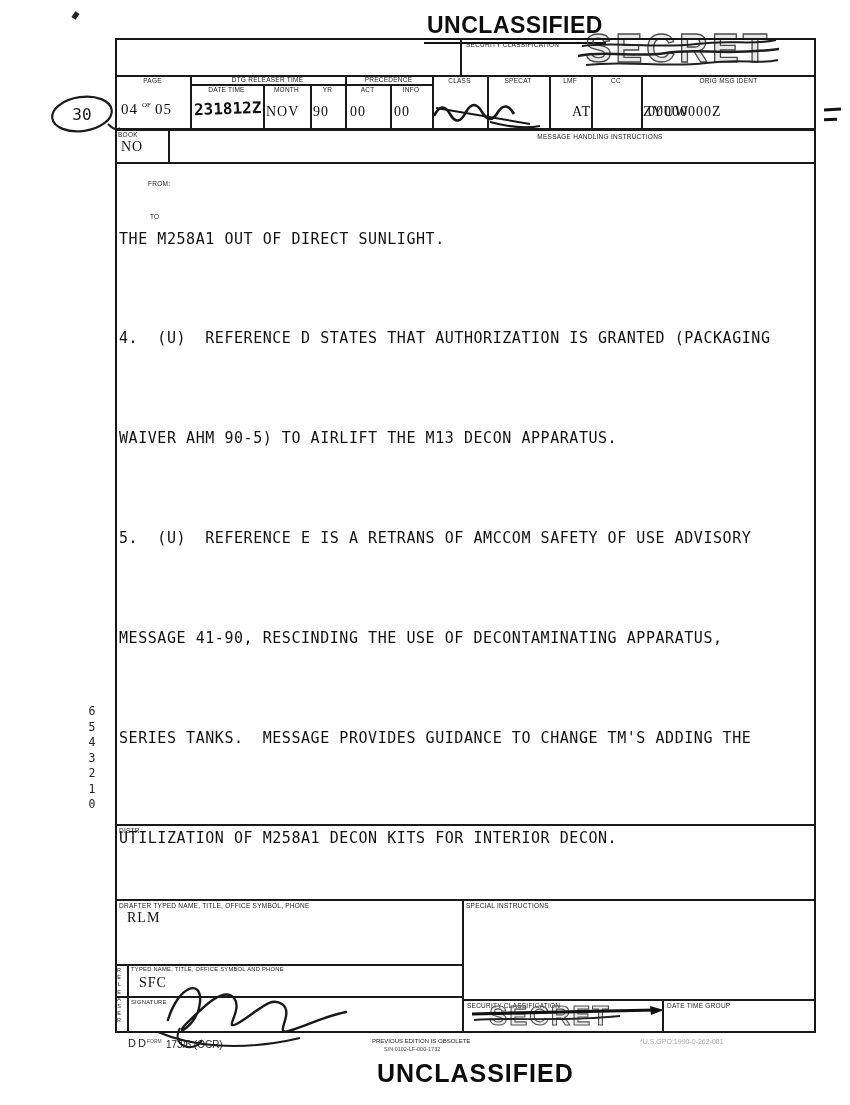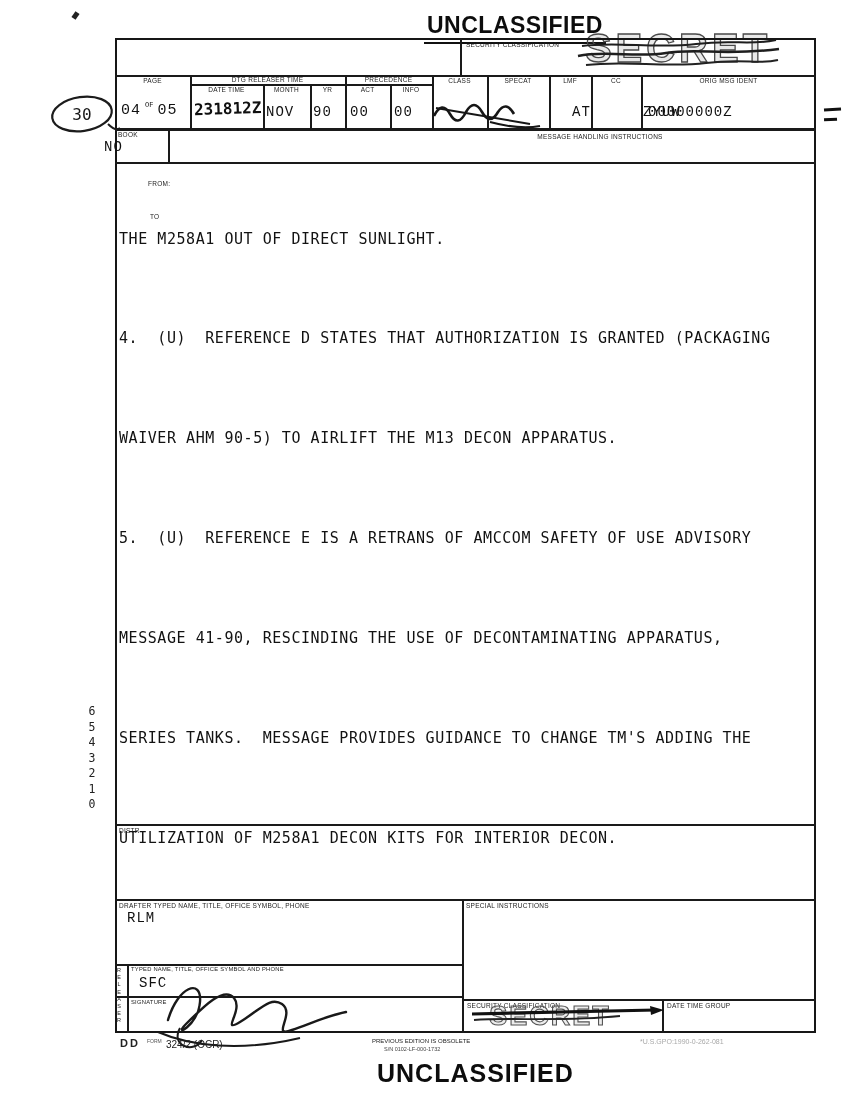--- a/index.html
+++ b/index.html
@@ -8,21 +8,21 @@
   .hline{position:absolute;background:#1a1a1a;height:2px;}
   .vline{position:absolute;background:#1a1a1a;width:2px;}
   .thin{height:1.5px;}
   .thinv{width:1.5px;}
   .heavy{height:2.6px;}
   .form-frame{position:absolute;left:115px;top:38px;width:701px;height:995px;
               border:2px solid #161616;box-sizing:border-box;background:transparent;}
   .tiny{position:absolute;font-size:6.5px;letter-spacing:.25px;color:#1c1c1c;white-space:nowrap;
         font-family:"Liberation Sans",sans-serif;}
   .ctr{text-align:center;}
-  .monoval{position:absolute;font-family:Liberation Mono, monospace;font-size:14px;
+  .monoval{position:absolute;font-family:Liberation Serif, serif;font-size:14px;
            color:#101010;letter-spacing:1px;white-space:nowrap;}
   .of{font-size:7px;vertical-align:7px;margin:0 4px;letter-spacing:0;}
   .title{position:absolute;left:115px;top:49px;width:345px;text-align:center;
          font-size:13.5px;letter-spacing:2.5px;color:#111;font-weight:500;}
   .banner{position:absolute;font-weight:bold;color:#0d0d0d;white-space:nowrap;
           font-family:"Liberation Sans",sans-serif;}
   .banner.top{left:424px;top:12px;font-size:23px;letter-spacing:.5px;
               border-bottom:2.5px solid #111;padding:0 3px 3px 3px;}
   .banner.bottom{left:377px;top:1059px;font-size:25px;letter-spacing:1px;}
   .body-block{position:absolute;left:119px;top:156px;width:680px;
@@ -120,21 +120,21 @@
   <svg class="scrib" style="left:430px;top:94px;" width="115" height="36" viewBox="0 0 115 36">
     <path d="M4,22 q8,-16 16,-2 q8,14 16,-2 q8,-14 16,0 q8,14 16,0 q8,-12 16,2" stroke="#161616" stroke-width="2.6" fill="none"></path>
     <path d="M6,14 L100,30" stroke="#161616" stroke-width="2"></path>
     <path d="M60,28 q30,8 50,4" stroke="#161616" stroke-width="2" fill="none"></path>
   </svg>
   <span class="monoval" style="left:572px;top:104px;">AT</span>
   <span class="monoval" style="left:595px;top:104px;margin-left:48px;">ZYUW</span>
   <span class="monoval" style="left:648px;top:104px;">00000000Z</span>
 
   <div class="tiny" style="left:118px;top:131px;">BOOK</div>
-  <span class="monoval" style="left:104px;top:139px;text-align:right;">NO</span>
+  <span class="monoval" style="left:121px;top:139px;text-align:right;">NO</span>
   <div class="tiny ctr" style="left:480px;top:133px;width:240px;">MESSAGE HANDLING INSTRUCTIONS</div>
 
   <div class="tiny" style="left:148px;top:180px;">FROM:</div>
   <div class="tiny" style="left:150px;top:213px;">TO</div>
 
   <div class="body-block">
     <div>THE M258A1 OUT OF DIRECT SUNLIGHT.</div>
     <div>4.  (U)  REFERENCE D STATES THAT AUTHORIZATION IS GRANTED (PACKAGING</div>
     <div>WAIVER AHM 90-5) TO AIRLIFT THE M13 DECON APPARATUS.</div>
     <div>5.  (U)  REFERENCE E IS A RETRANS OF AMCCOM SAFETY OF USE ADVISORY</div>
@@ -185,22 +185,22 @@
   <div class="tiny" style="left:467px;top:1002px;">SECURITY CLASSIFICATION</div>
   <div class="tiny" style="left:667px;top:1002px;">DATE TIME GROUP</div>
 
   <svg class="scrib" style="left:470px;top:997px;" width="200" height="38" viewBox="0 0 200 38">
     <text x="80" y="28" text-anchor="middle" font-size="27" font-weight="bold" letter-spacing="2" font-family="Liberation Sans, sans-serif" fill="rgba(70,70,70,0.10)" stroke="#555" stroke-width="1.1">SECRET</text>
     <path d="M2,17 L186,13" stroke="#111" stroke-width="3.2" fill="none"></path>
     <path d="M4,23 C40,20 90,25 150,19" stroke="#222" stroke-width="1.8" fill="none"></path>
     <path d="M180,9 l14,4 -13,5 z" fill="#111"></path>
   </svg>
 
-  <span class="footnote" style="left:120px;top:1037px;font-size:11px;font-weight:bold;letter-spacing:2px;text-align:center;">DD</span>
+  <span class="footnote" style="left:128px;top:1037px;font-size:11px;font-weight:normal;letter-spacing:2px;text-align:center;">DD</span>
   <span class="footnote" style="left:147px;top:1038px;font-size:5px;color:#555;">FORM</span>
-  <span class="footnote" style="left:166px;top:1039px;font-size:10px;">324/2 (OCR)</span>
+  <span class="footnote" style="left:166px;top:1039px;font-size:10px;">173/6 (OCR)</span>
   <span class="footnote" style="left:372px;top:1038px;font-size:6px;">PREVIOUS EDITION IS OBSOLETE</span>
   <span class="footnote" style="left:384px;top:1046px;font-size:5.5px;color:#444;">S/N 0102-LF-000-1732</span>
   <span class="footnote" style="left:640px;top:1038px;font-size:7px;color:#a8a8a8;">*U.S.GPO:1990-0-262-081</span>
 
   <div class="banner bottom">UNCLASSIFIED</div>
 
 </div>
 
 </body></html>

